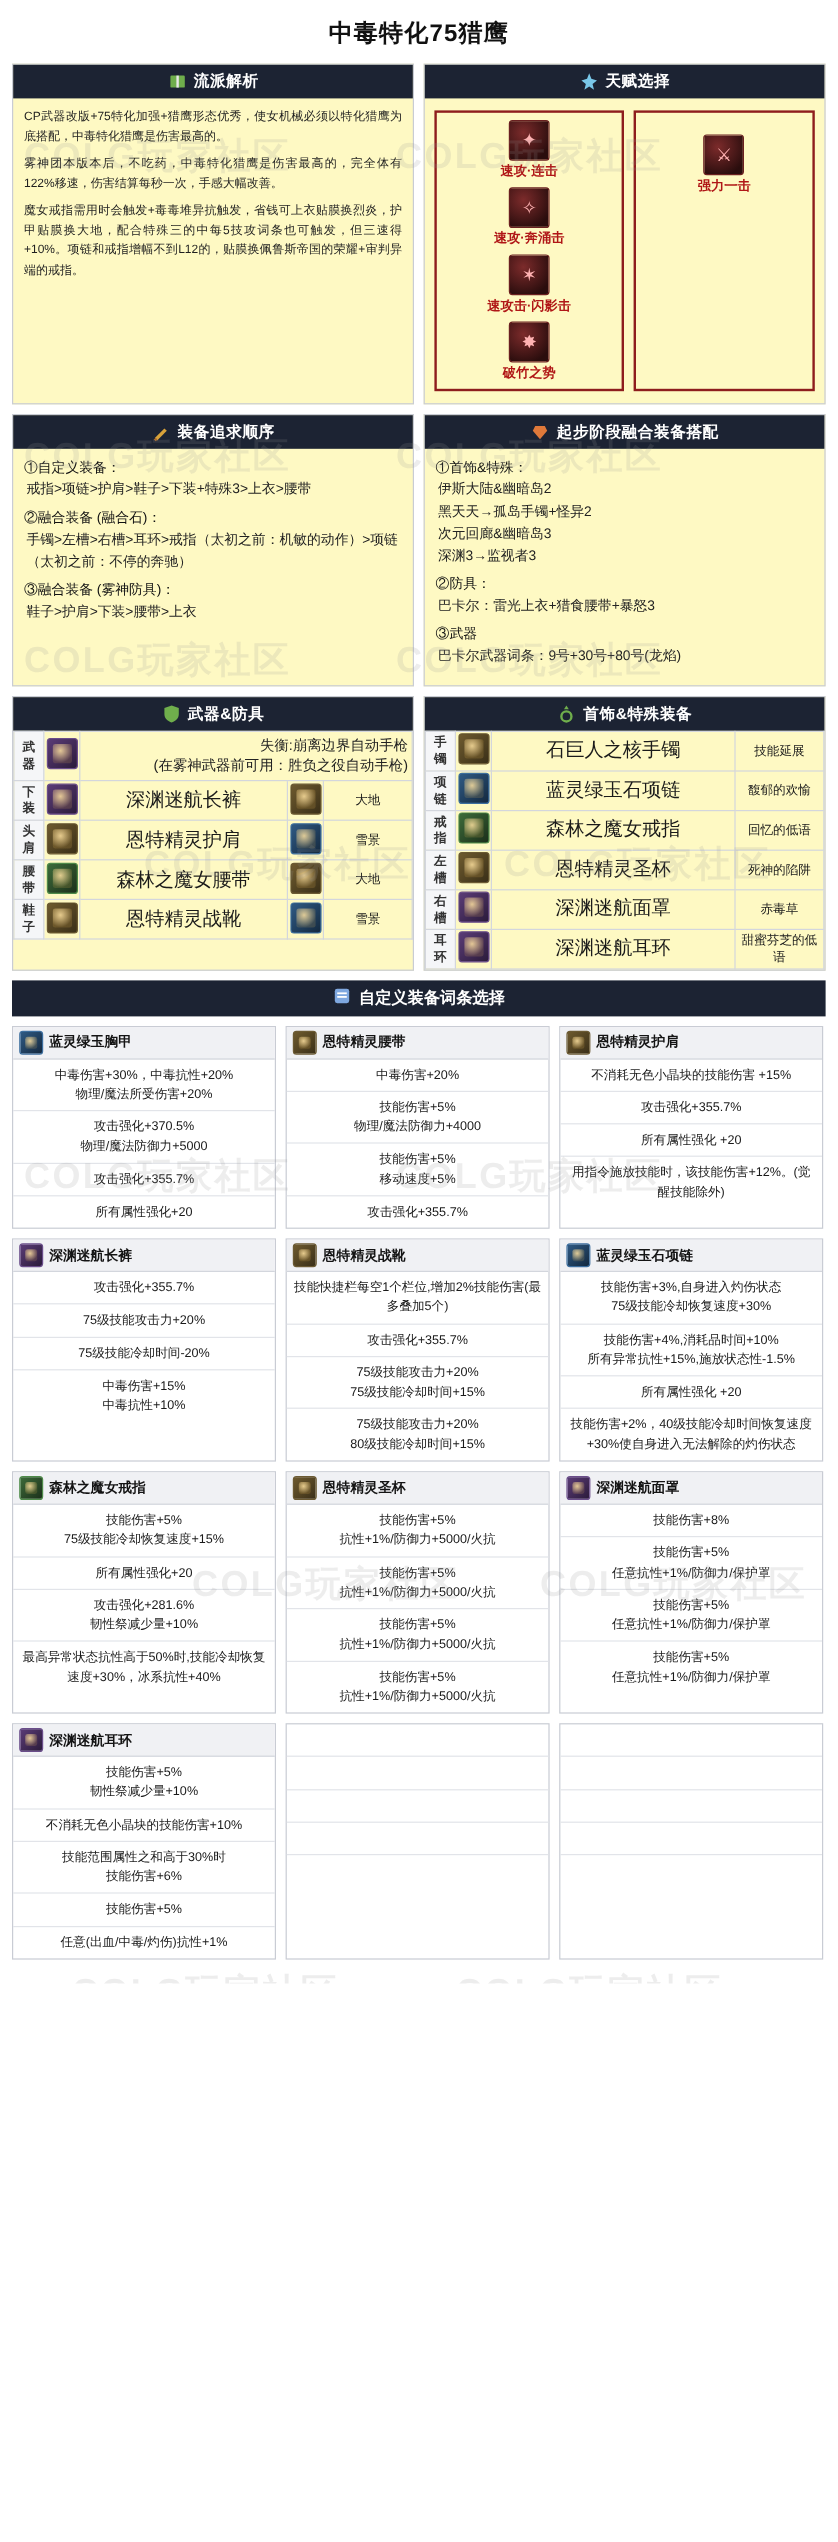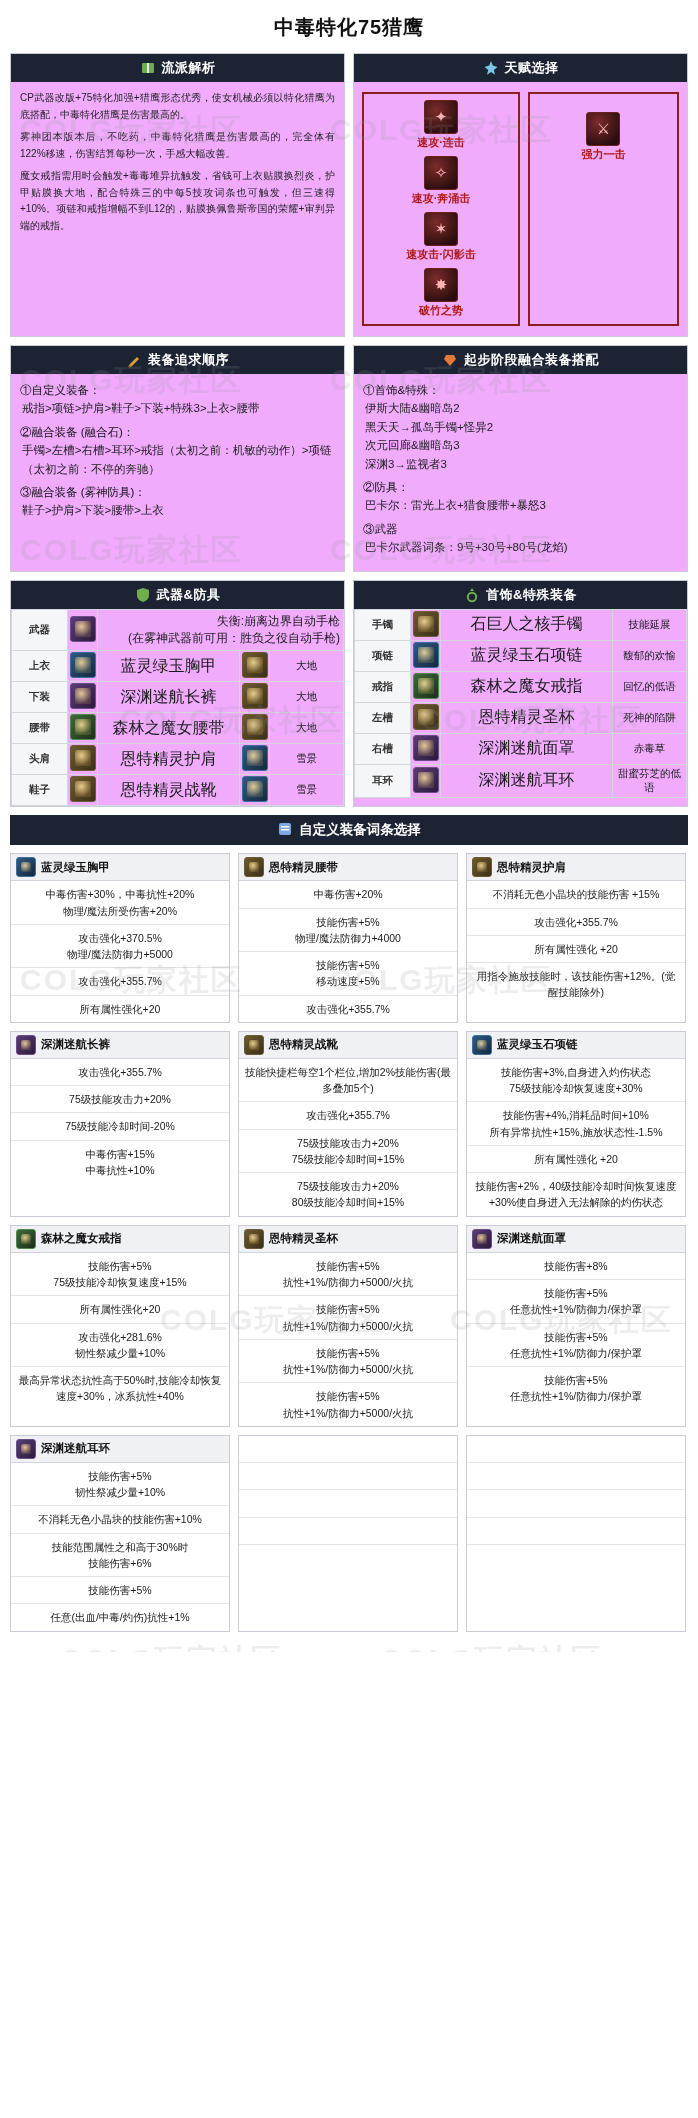--- a/index.html
+++ b/index.html
@@ -16,21 +16,21 @@
   .main-title {
     text-align: center;
     font-size: 20px;
     font-weight: bold;
     color: #111;
     padding: 14px 0 12px;
     letter-spacing: 1px;
   }
 
   
-  .panel { border: 1px solid #c9ccd4; background: #f0abfc; }
+  .panel { border: 1px solid #c9ccd4; background: #fef9c3; }
   .panel-head {
     background: #1c2333;
     color: #fff;
     height: 28px;
     display: flex;
     align-items: center;
     justify-content: center;
     gap: 6px;
     font-size: 13px;
     font-weight: bold;
@@ -66,21 +66,21 @@
 
   
   .list-body { padding: 7px 9px 9px; font-size: 11.5px; line-height: 1.6; }
   .list-body .lead { font-weight: normal; color: #111; }
   .list-body .sub { padding-left: 2px; }
   .list-body .blk { margin-bottom: 5px; }
 
   
   .gt { width: 100%; border-collapse: collapse; font-size: 10.5px; }
   .gt td { border: 1px solid #d3d6dd; padding: 2px 3px; vertical-align: middle; }
-  .gt .slot { width: 56px; text-align: center; font-weight: bold; background: #f5f6f8; color: #333; font-size: 10.5px; }
+  .gt .slot { width: 25px; text-align: center; font-weight: bold; background: #f5f6f8; color: #333; font-size: 10.5px; }
   .gt .icn { width: 30px; text-align: center; padding: 1px; }
   .gt .nm { text-align: center; color: #1a1a1a; font-size: 16px; }
   .gt .ex { width: 74px; text-align: center; color: #1a1a1a; font-size: 10.5px; }
   .gt .note { font-size: 12px; line-height: 1.45; text-align: right; color: #222; padding: 3px; }
   .sq {
     width: 26px; height: 26px; display: inline-block; border-radius: 3px;
     border: 1px solid #6b5a33;
     background: linear-gradient(135deg,#6e5a2e,#3a2f18);
     position: relative;
   }
@@ -289,46 +289,39 @@
         <tbody>
             <tr>
           <td class="slot">武器</td>
           <td class="icn"><span class="sq p"></span></td>
           <td class="note" colspan="3">
             <div>失衡:崩离边界自动手枪</div>
             <div>(在雾神武器前可用：胜负之役自动手枪)</div>
           </td>
         </tr>
         <tr>
-          <td class="slot">上衣</td>
-          <td class="icn"><span class="sq b"></span></td>
-          <td class="nm">蓝灵绿玉胸甲</td>
-          <td class="icn"><span class="sq"></span></td>
-          <td class="ex">大地</td>
-        </tr>
-        <tr>
           <td class="slot">下装</td>
           <td class="icn"><span class="sq p"></span></td>
           <td class="nm">深渊迷航长裤</td>
           <td class="icn"><span class="sq"></span></td>
           <td class="ex">大地</td>
         </tr>
         <tr>
+          <td class="slot">头肩</td>
+          <td class="icn"><span class="sq"></span></td>
+          <td class="nm">恩特精灵护肩</td>
+          <td class="icn"><span class="sq b"></span></td>
+          <td class="ex">雪景</td>
+        </tr>
+        <tr>
           <td class="slot">腰带</td>
           <td class="icn"><span class="sq g"></span></td>
           <td class="nm">森林之魔女腰带</td>
           <td class="icn"><span class="sq"></span></td>
           <td class="ex">大地</td>
-        </tr>
-        <tr>
-          <td class="slot">头肩</td>
-          <td class="icn"><span class="sq"></span></td>
-          <td class="nm">恩特精灵护肩</td>
-          <td class="icn"><span class="sq b"></span></td>
-          <td class="ex">雪景</td>
         </tr>
         <tr>
           <td class="slot">鞋子</td>
           <td class="icn"><span class="sq"></span></td>
           <td class="nm">恩特精灵战靴</td>
           <td class="icn"><span class="sq b"></span></td>
           <td class="ex">雪景</td>
         </tr>
       </tbody>
         </table>

